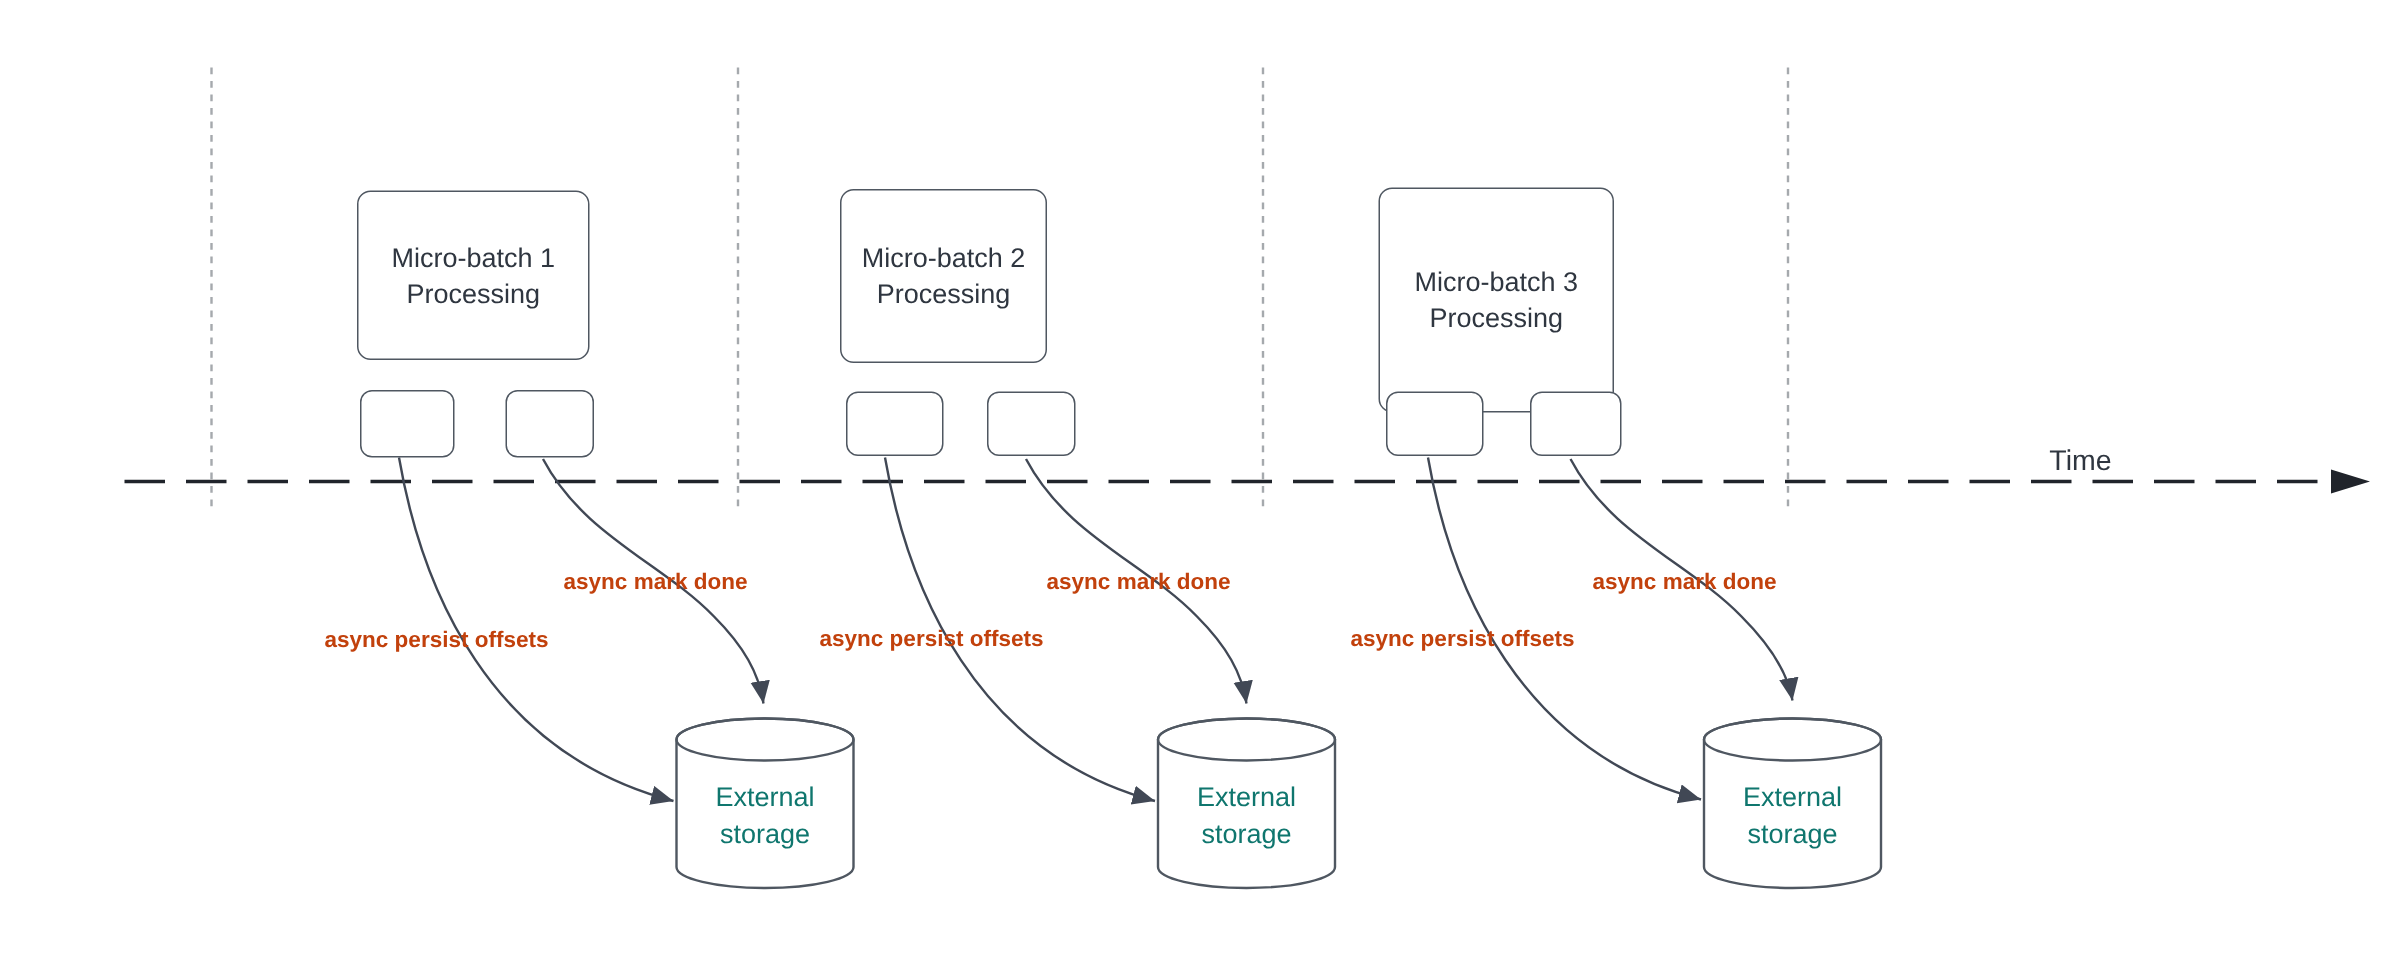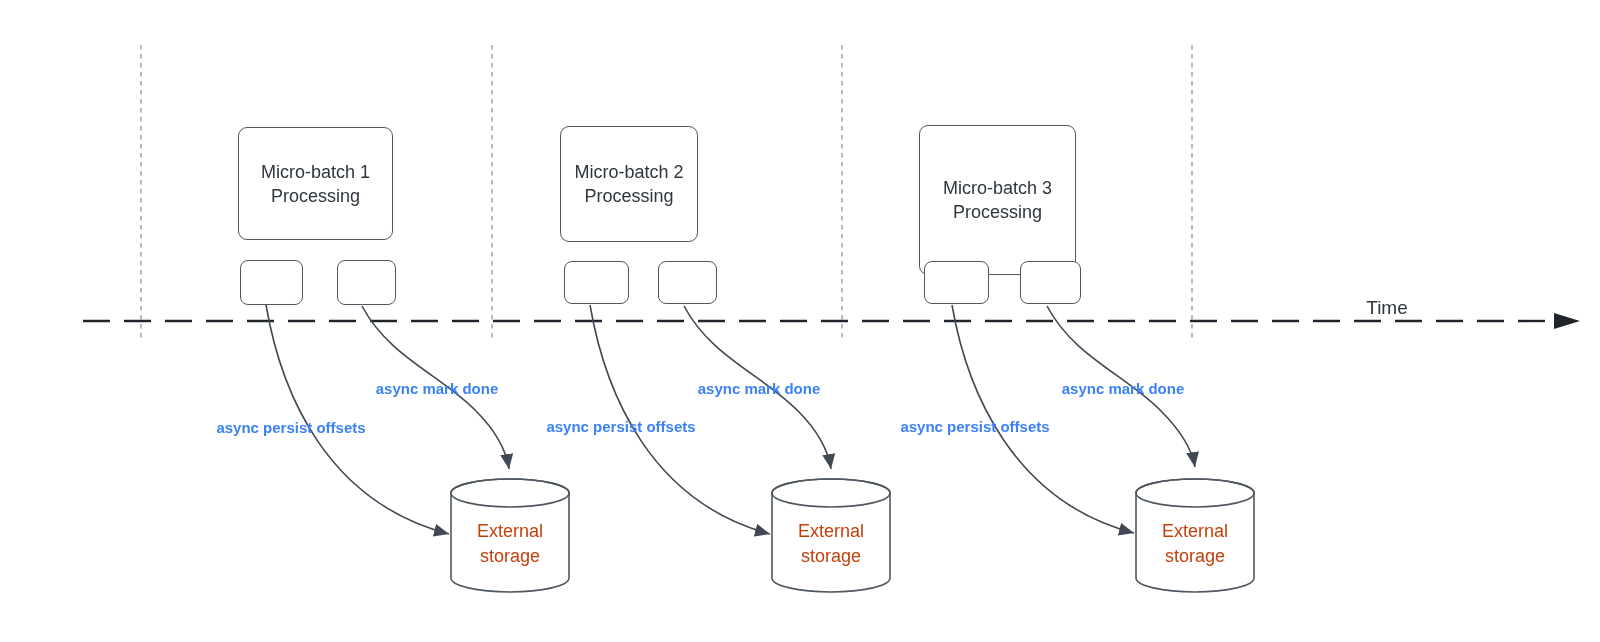--- a/index.html
+++ b/index.html
@@ -14,25 +14,25 @@
     border:1.6px solid #4f5761; border-radius:9px;
     display:flex; flex-direction:column; align-items:center; justify-content:center;
     font-size:18px; line-height:24px; color:#2f3640; text-align:center;
   }
   .task-box {
     position:absolute; box-sizing:border-box; background:#ffffff;
     border:1.6px solid #4f5761; border-radius:8px;
   }
   .anno {
     position:absolute; transform:translate(-50%,-50%);
-    font-weight:bold; font-size:15px; color:#3b82f6; white-space:nowrap;
+    font-weight:bold; font-size:15px; color:#c2410c; white-space:nowrap;
   }
   .store-label {
     position:absolute; transform:translate(-50%,-50%);
-    text-align:center; font-size:18px; line-height:25px; color:#c2410c;
+    text-align:center; font-size:18px; line-height:25px; color:#0f766e;
   }
   .time-label {
     position:absolute; transform:translate(-50%,-50%);
     font-size:19px; color:#2f3640; white-space:nowrap;
   }
   .line-block { display:block; }
 </style>
 </head>
 <body>
 

